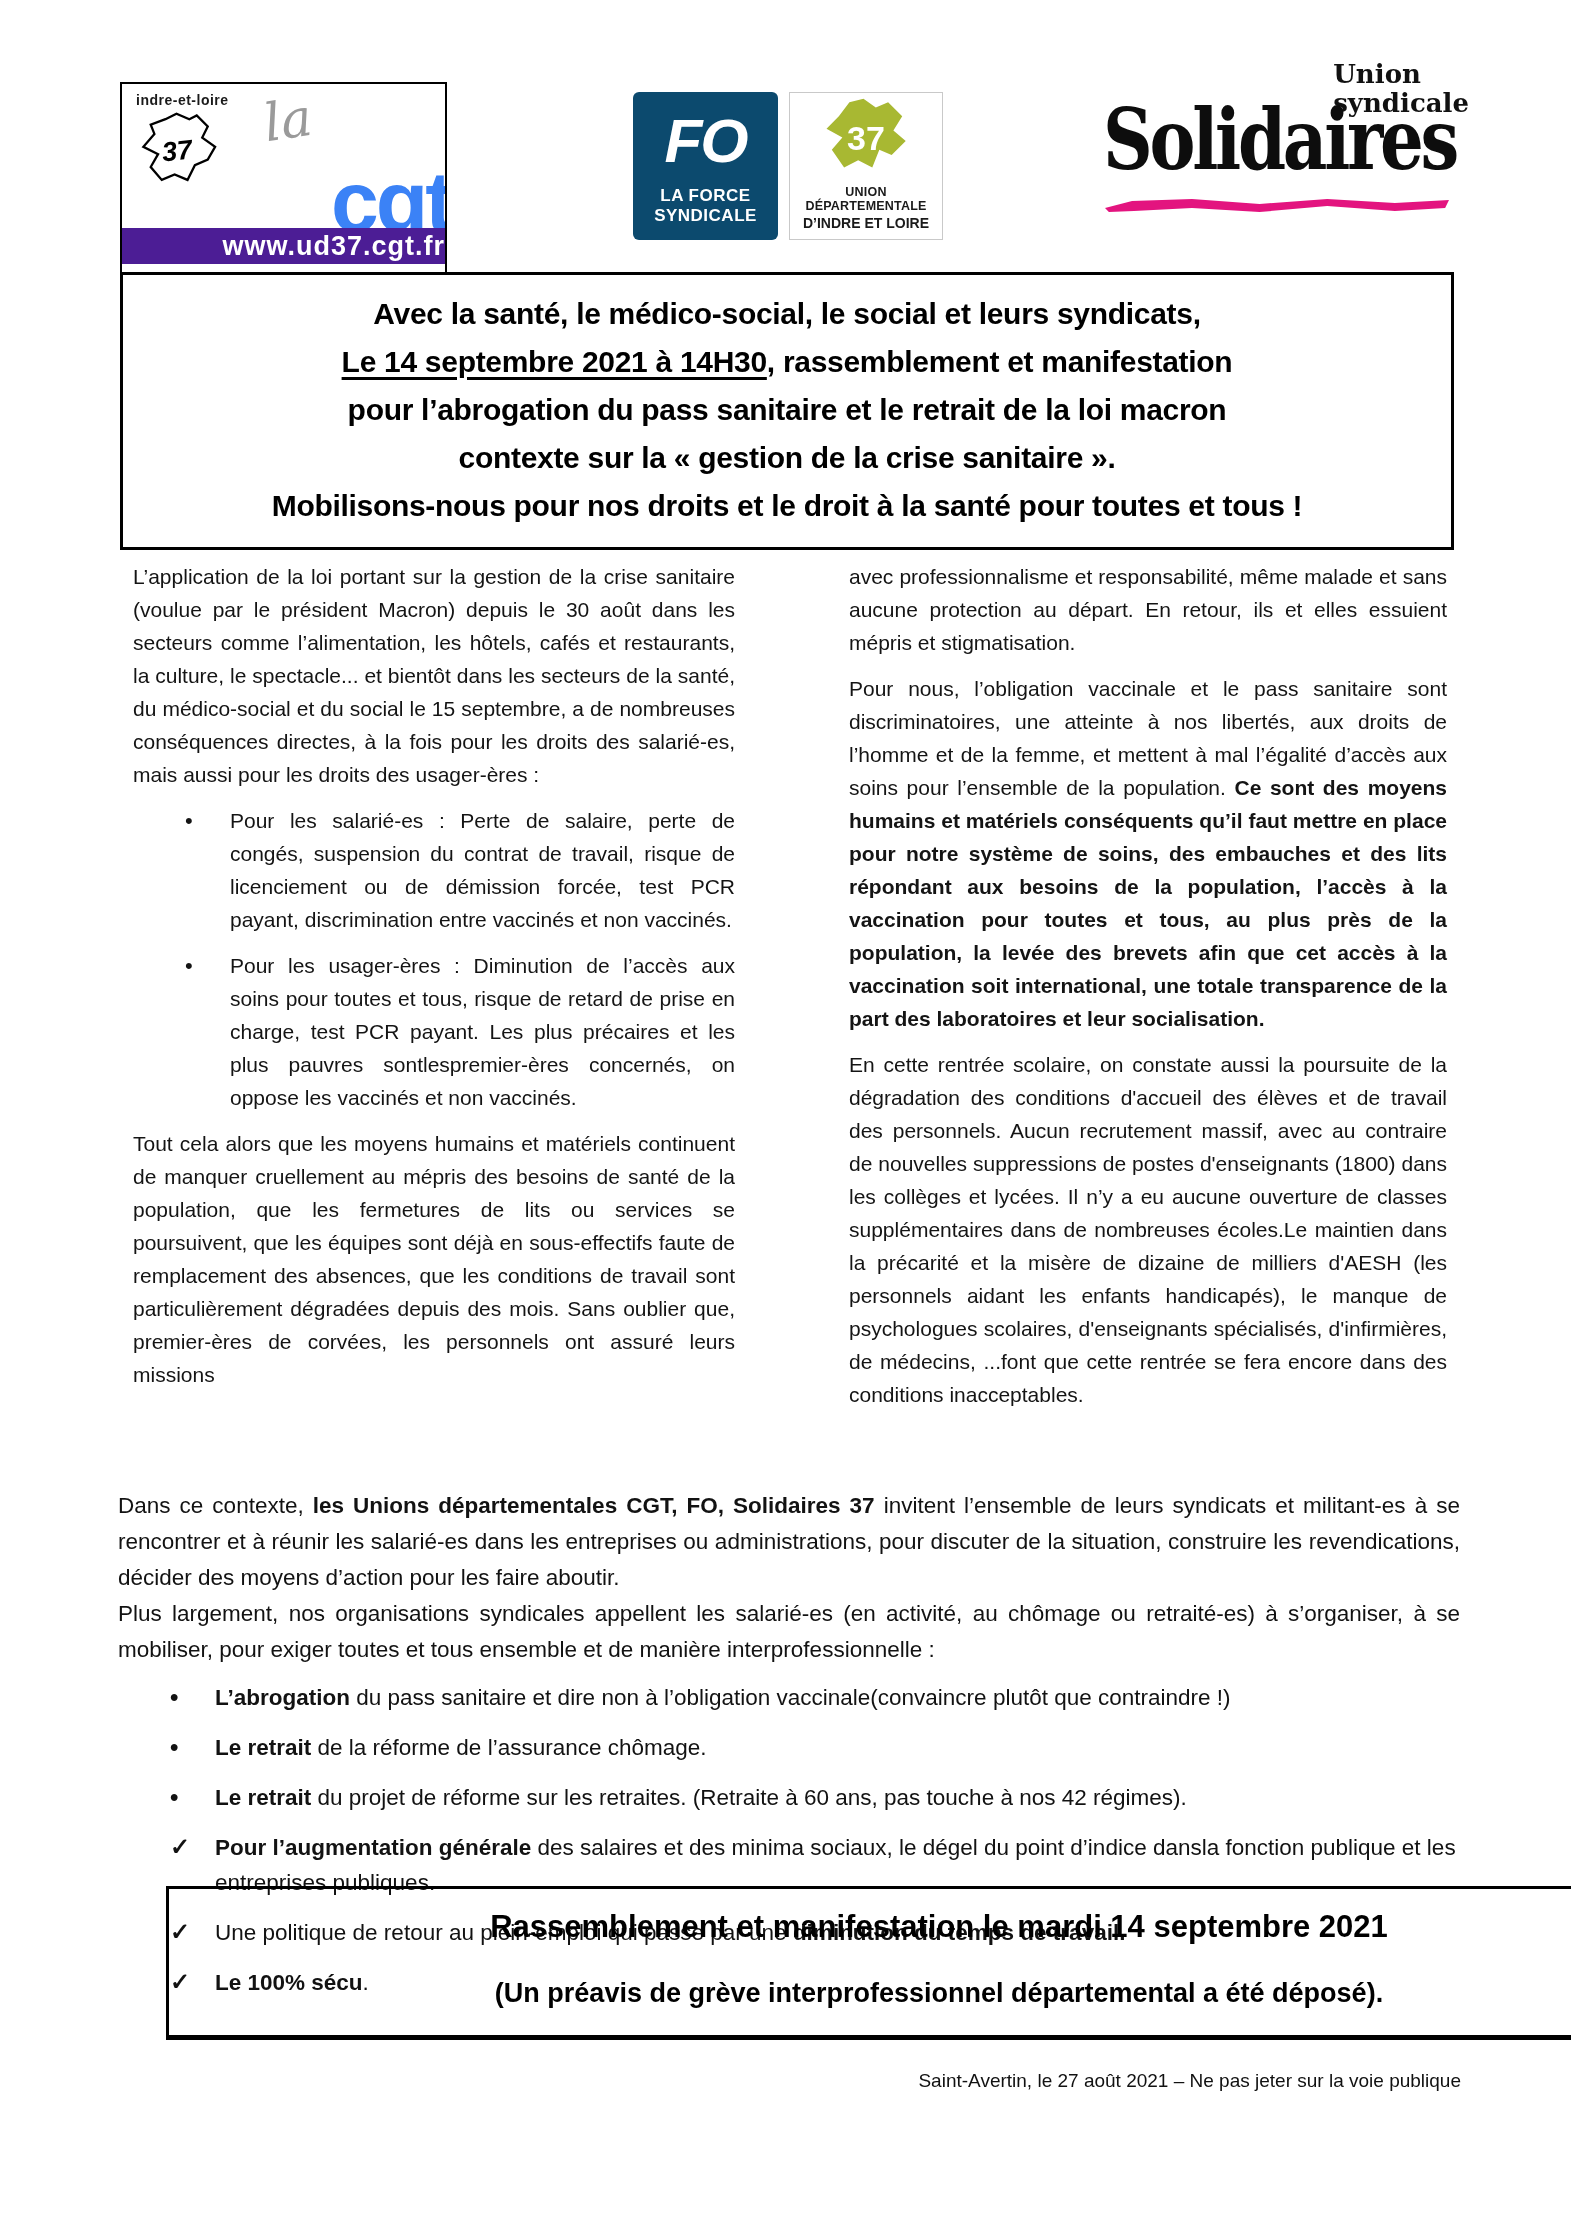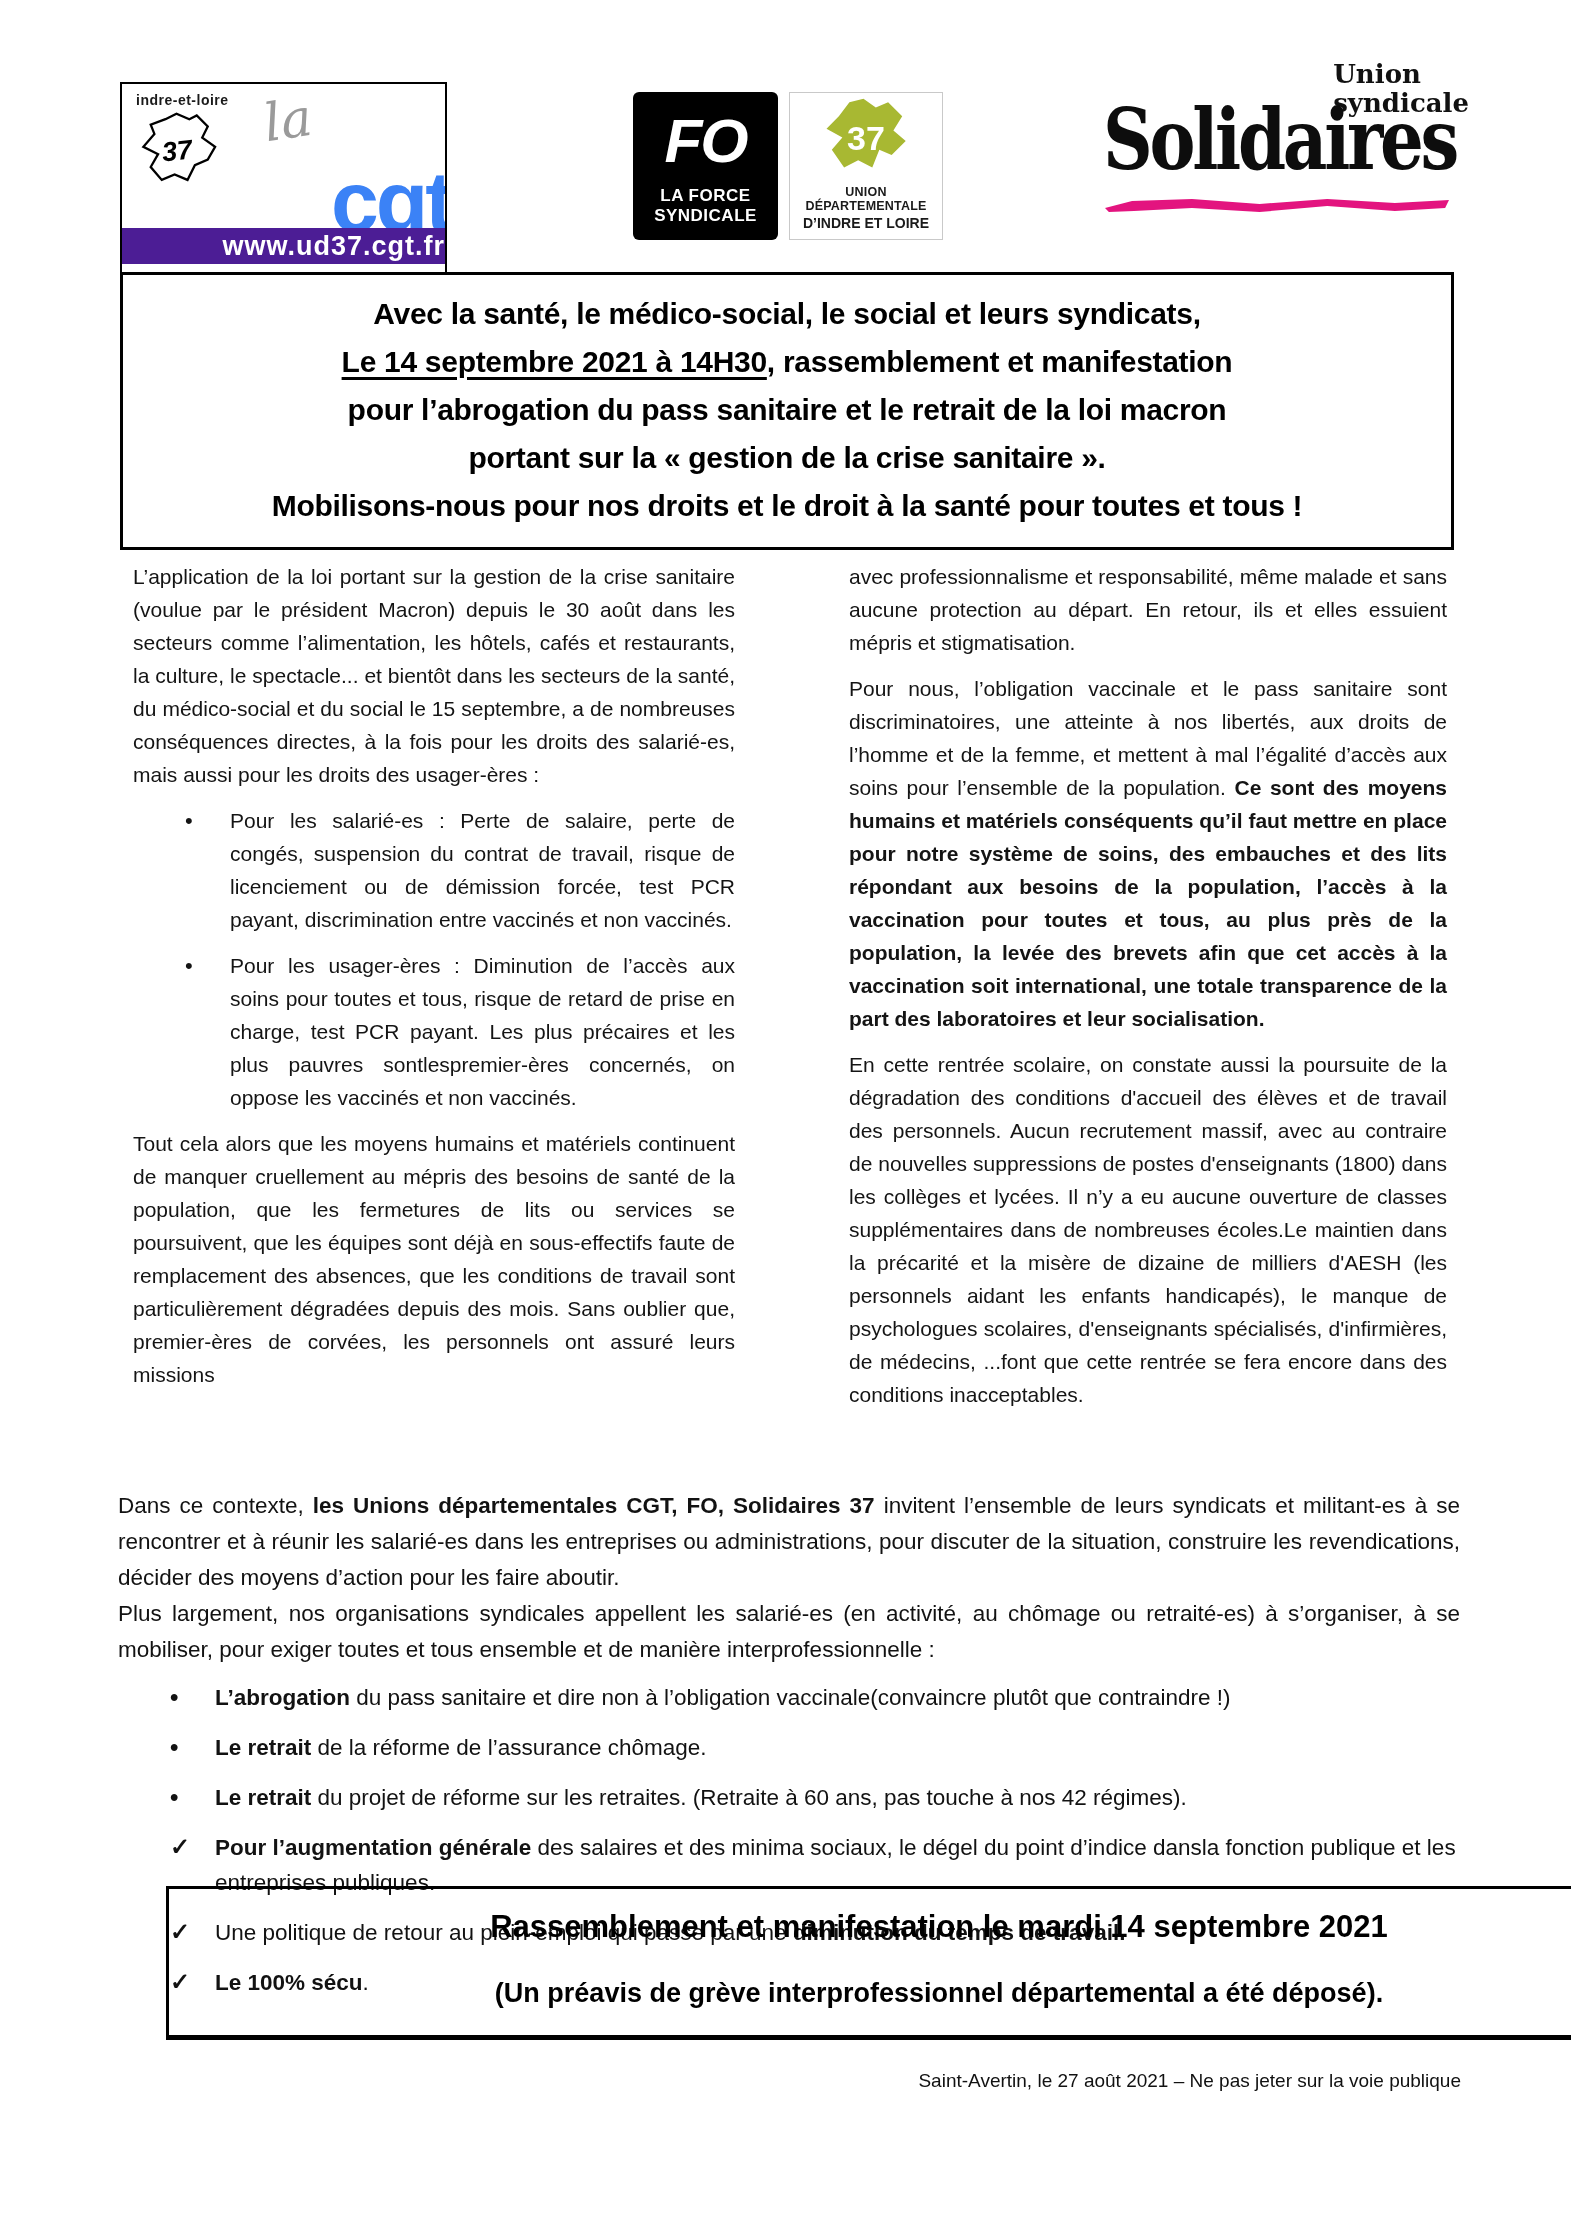--- a/index.html
+++ b/index.html
@@ -83,21 +83,21 @@
       <div class="cgt-region">indre-et-loire</div>
       <svg class="cgt-map" viewBox="0 0 100 100">
         <path d="M32,10 L44,4 L58,10 L66,6 L78,18 L72,30 L86,40 L78,54 L64,60 L56,76 L42,70 L28,76 L16,62 L24,48 L8,40 L20,26 L16,16 Z" fill="none" stroke="#000" stroke-width="2.5"></path>
       </svg>
       <div class="cgt-dept">37</div>
       <div class="cgt-la">la</div>
       <div class="cgt-acronym">cgt</div>
       <div class="cgt-bar">www.ud37.cgt.fr</div>
     </div>
 
-    <div class="fo-logo" style="background:#000000;">
+    <div class="fo-logo" style="background:#0c4a6e;">
       <div class="fo-acronym">FO</div>
       <div class="fo-tagline">
         <div>LA FORCE</div>
         <div>SYNDICALE</div>
       </div>
     </div>
 
     <div class="ud37-logo">
       <div class="ud37-mapwrap">
         <svg class="ud37-map" viewBox="0 0 100 100">
@@ -122,21 +122,21 @@
   </div>
 
   <div class="title-box">
 
       <div class="tline"><span>Avec la santé, le médico-social, le social et leurs syndicats,</span></div>
 
       <div class="tline"><span class="u">Le 14 septembre 2021 à 14H30</span><span>, rassemblement et manifestation</span></div>
 
       <div class="tline"><span>pour l’abrogation du pass sanitaire et le retrait de la loi macron</span></div>
 
-      <div class="tline"><span>portant sur la « gestion de la crise sanitaire ».</span></div>
+      <div class="tline"><span>contexte sur la « gestion de la crise sanitaire ».</span></div>
 
       <div class="tline"><span>Mobilisons-nous pour nos droits et le droit à la santé pour toutes et tous !</span></div>
     </div>
 
   <div class="columns">
     <div class="col col-left">
       <p><span>L’application de la loi portant sur la gestion de la crise sanitaire (voulue par le président Macron) depuis le 30 août dans les secteurs comme l’alimentation, les hôtels, cafés et restaurants, la culture, le spectacle... et bientôt dans les secteurs de la santé, du médico-social et du social le 15 septembre, a de nombreuses conséquences directes, à la fois pour les droits des salarié-es, mais aussi pour les droits des usager-ères :</span></p>
       <div>
 
           <p class="bullet-item">

